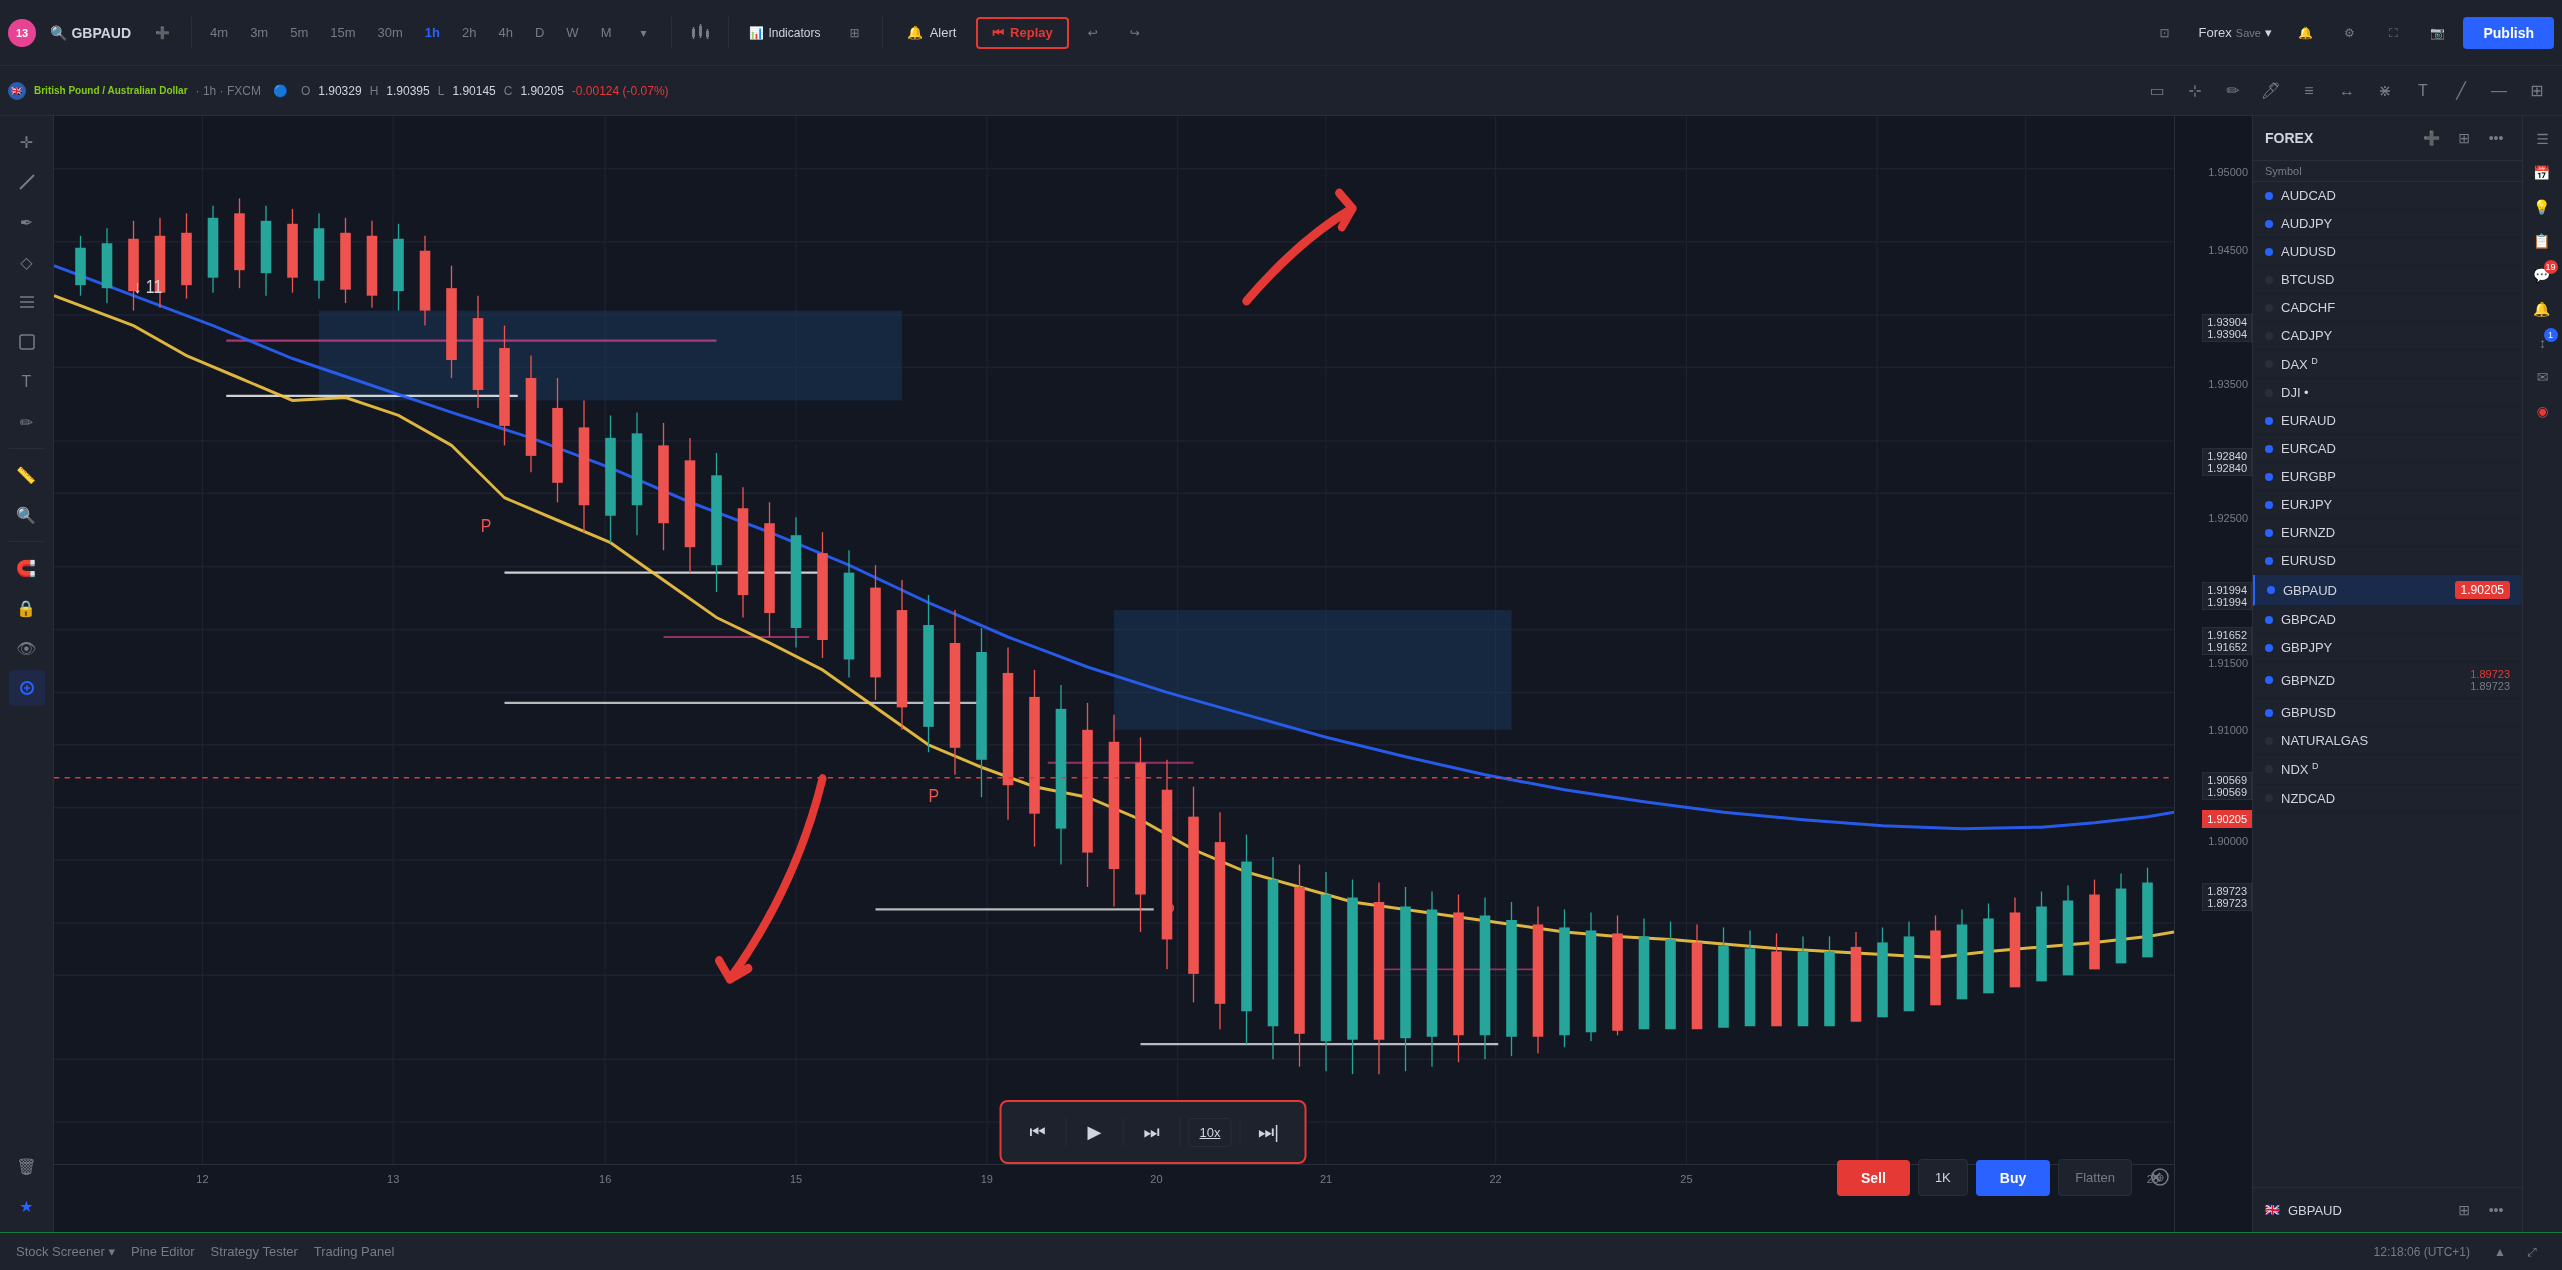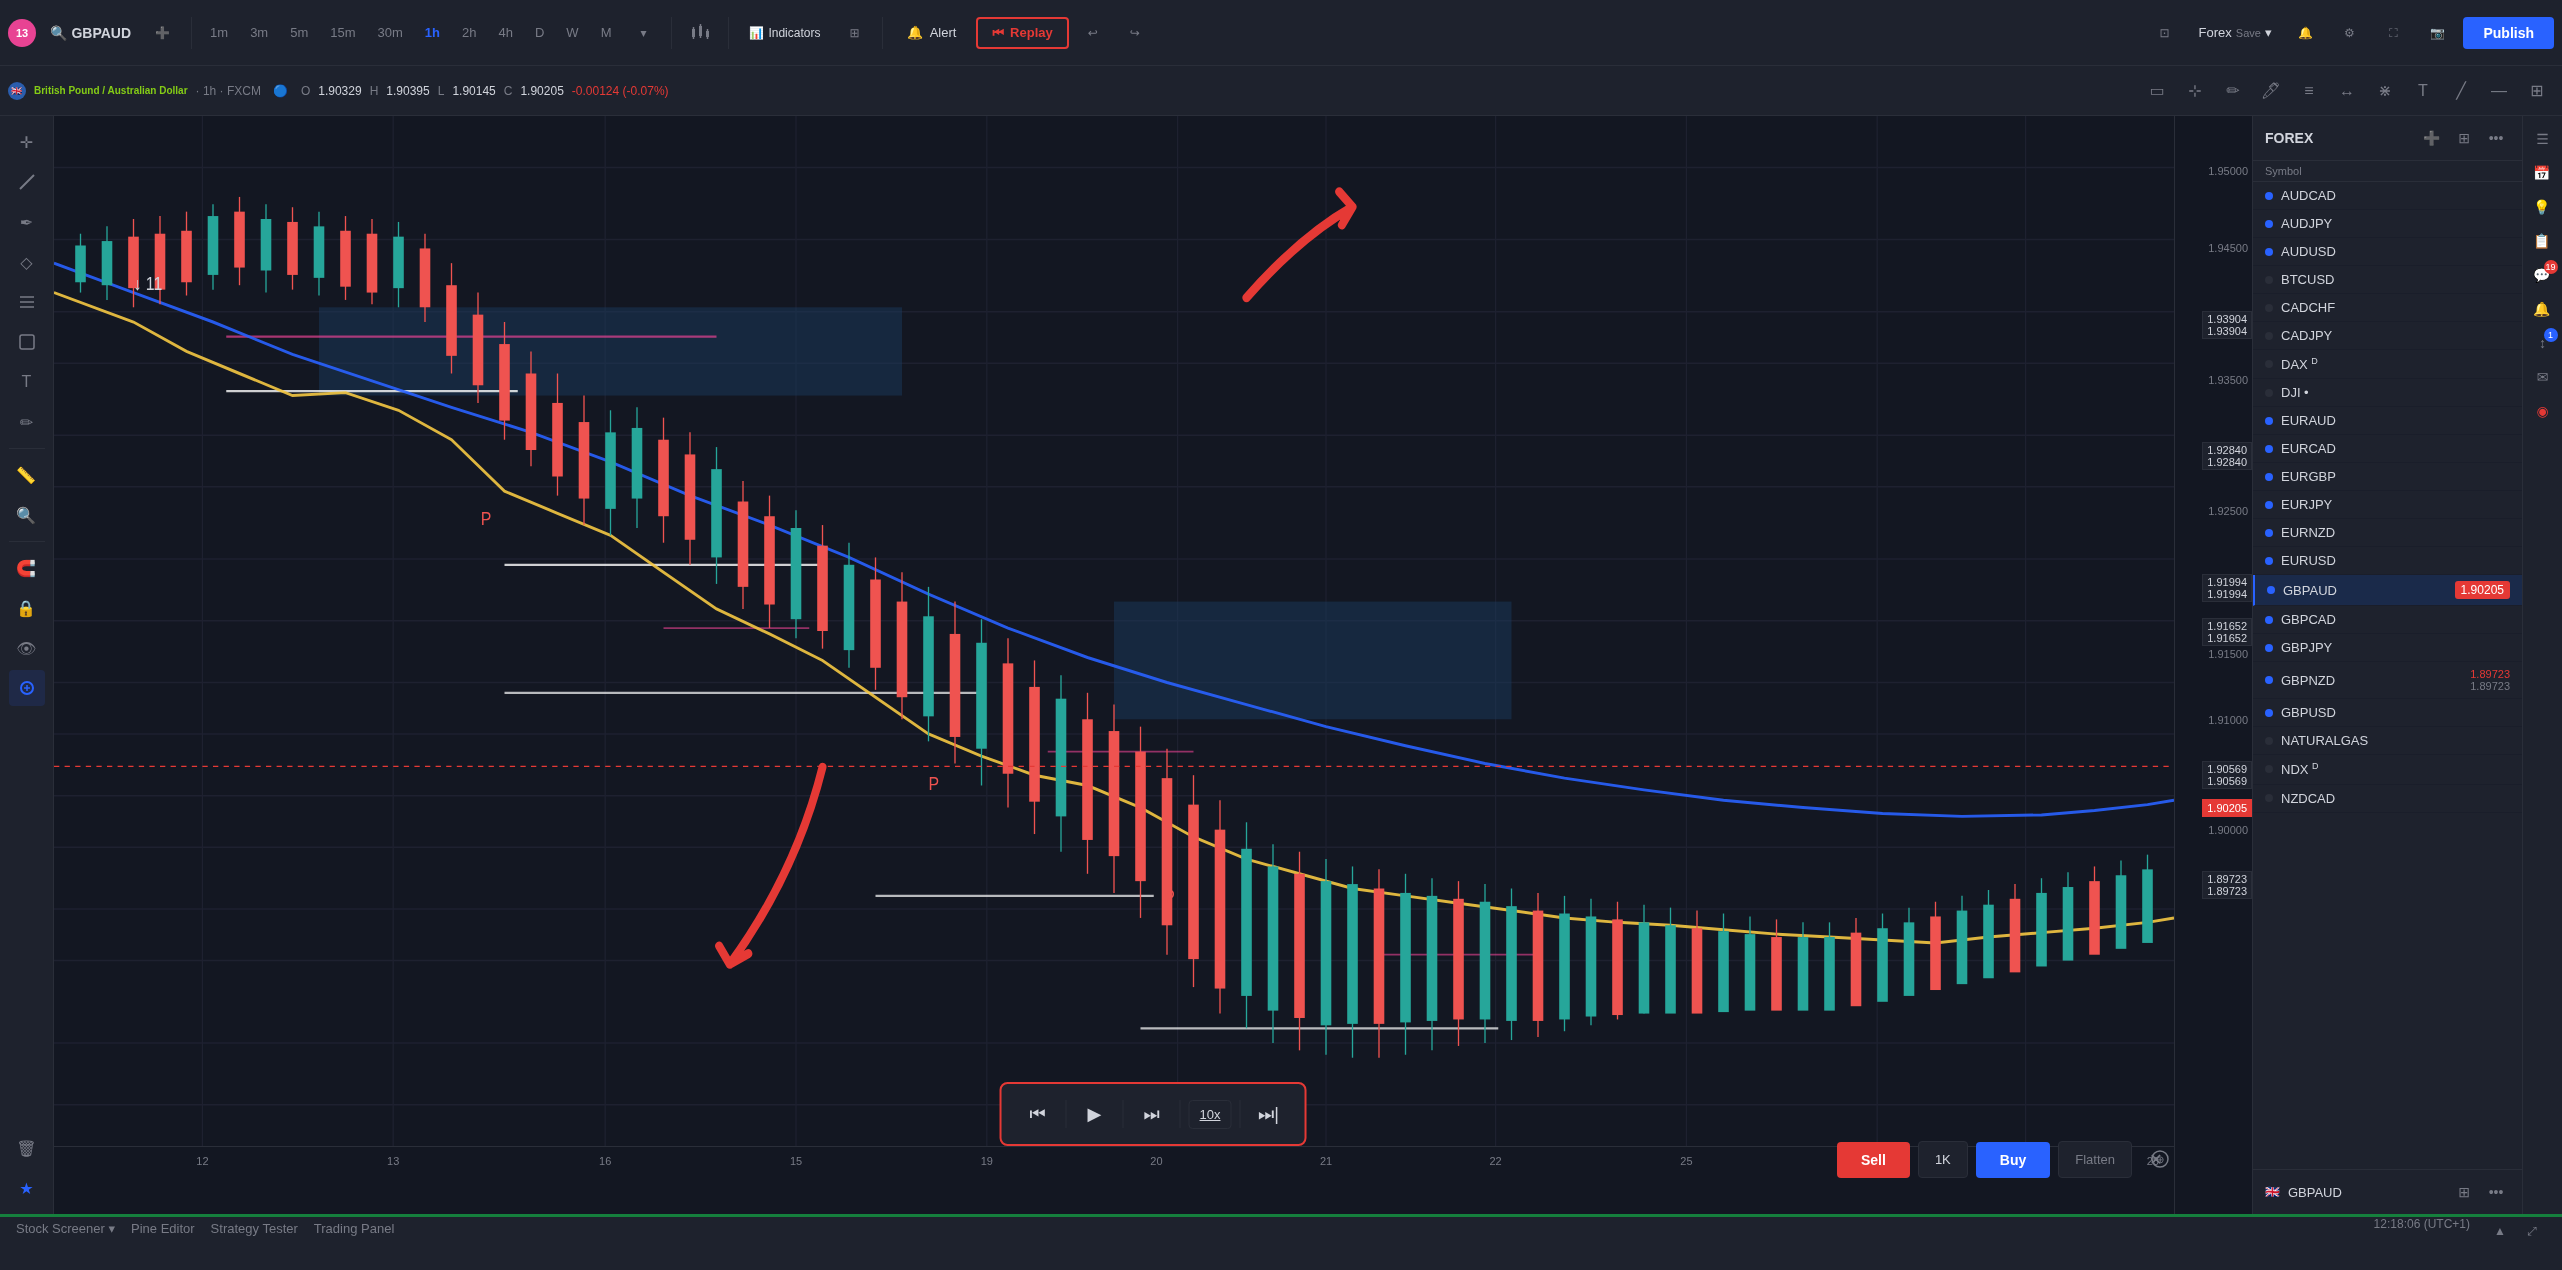--- a/index.html
+++ b/index.html
@@ -368,24 +368,24 @@
     }
     .fr-badge-blue {
       position: absolute; top: 0; right: 0;
       background: #2962ff; color: #fff;
       border-radius: 50%; width: 14px; height: 14px;
       font-size: 9px; display: flex; align-items: center; justify-content: center;
     }
 
     
     .bottom-bar {
-      height: 56px;
+      height: 38px;
       background: #1e222d;
-      border-top: 3px solid #15803d;
-      display: flex; align-items: flex-start;
+      border-top: 1px solid #15803d;
+      display: flex; align-items: center;
       padding: 0 16px; gap: 16px;
       flex-shrink: 0;
     }
     .bottom-tab {
       font-size: 13px; color: #787b86;
       cursor: pointer; padding: 4px 0;
     }
     .bottom-time {
       margin-left: auto;
       font-size: 12px; color: #787b86;
@@ -433,21 +433,21 @@
   <div class="top-bar-left">
     <div class="avatar">
       <span>13</span>
     </div>
     <div class="symbol-search">
       <span style="color:#787b86;font-size:14px">🔍</span>
       <span>GBPAUD</span>
     </div>
     <div class="icon-btn">➕</div>
     <div class="divider-v"></div>
-    <div class="interval-btn">1m</div>
+    <div class="interval-btn">4m</div>
     <div class="interval-btn">3m</div>
     <div class="interval-btn">5m</div>
     <div class="interval-btn">15m</div>
     <div class="interval-btn">30m</div>
     <div class="interval-btn active">1h</div>
     <div class="interval-btn">2h</div>
     <div class="interval-btn">4h</div>
     <div class="interval-btn">D</div>
     <div class="interval-btn">W</div>
     <div class="interval-btn">M</div>

